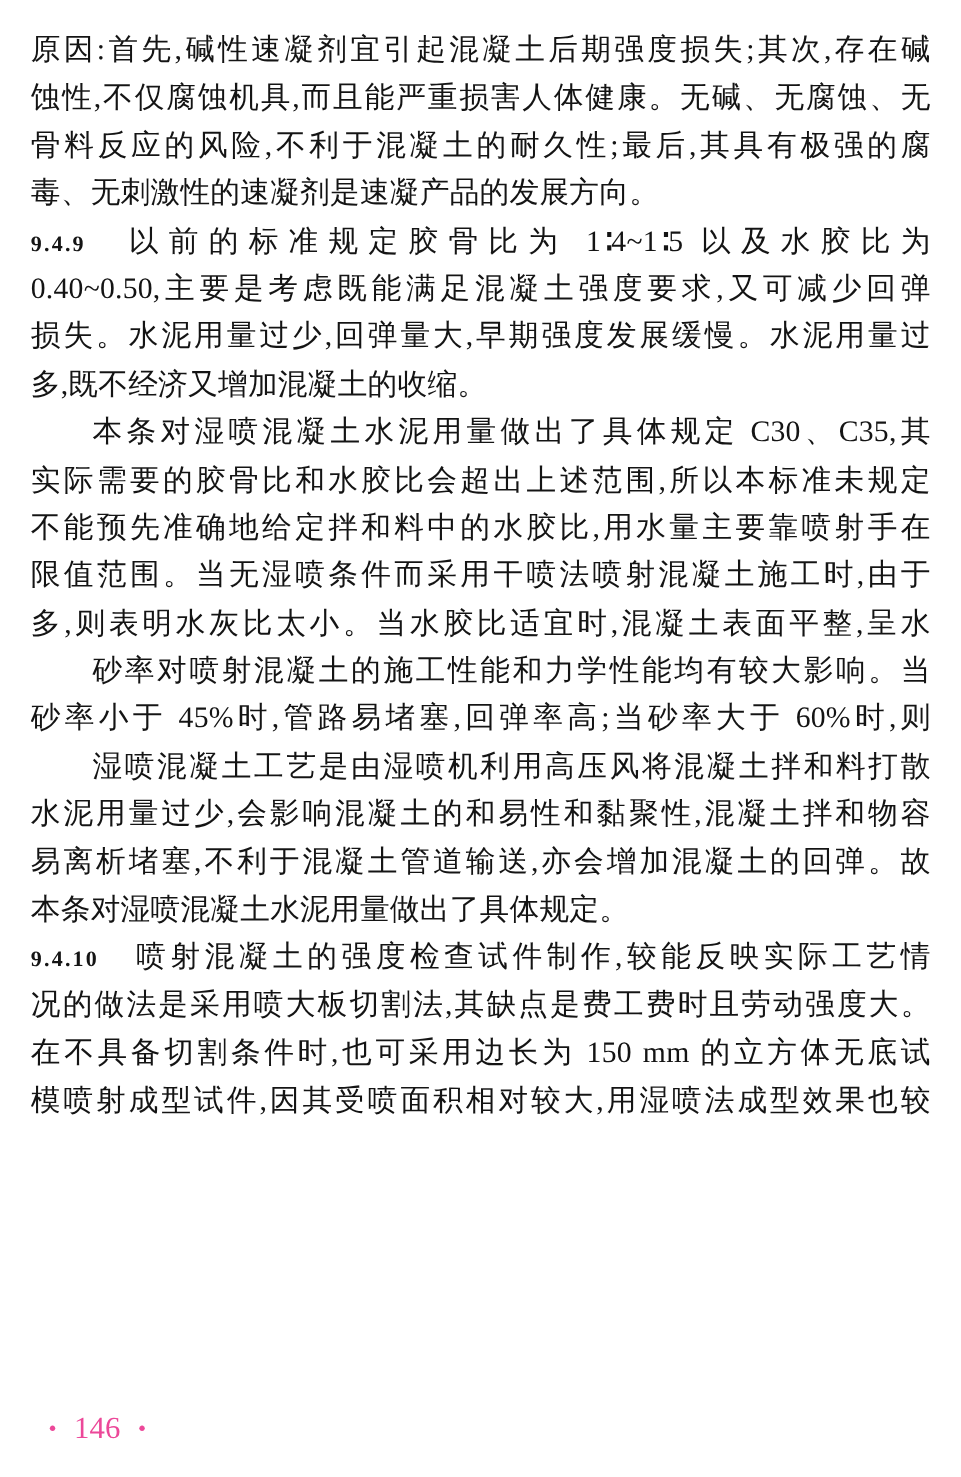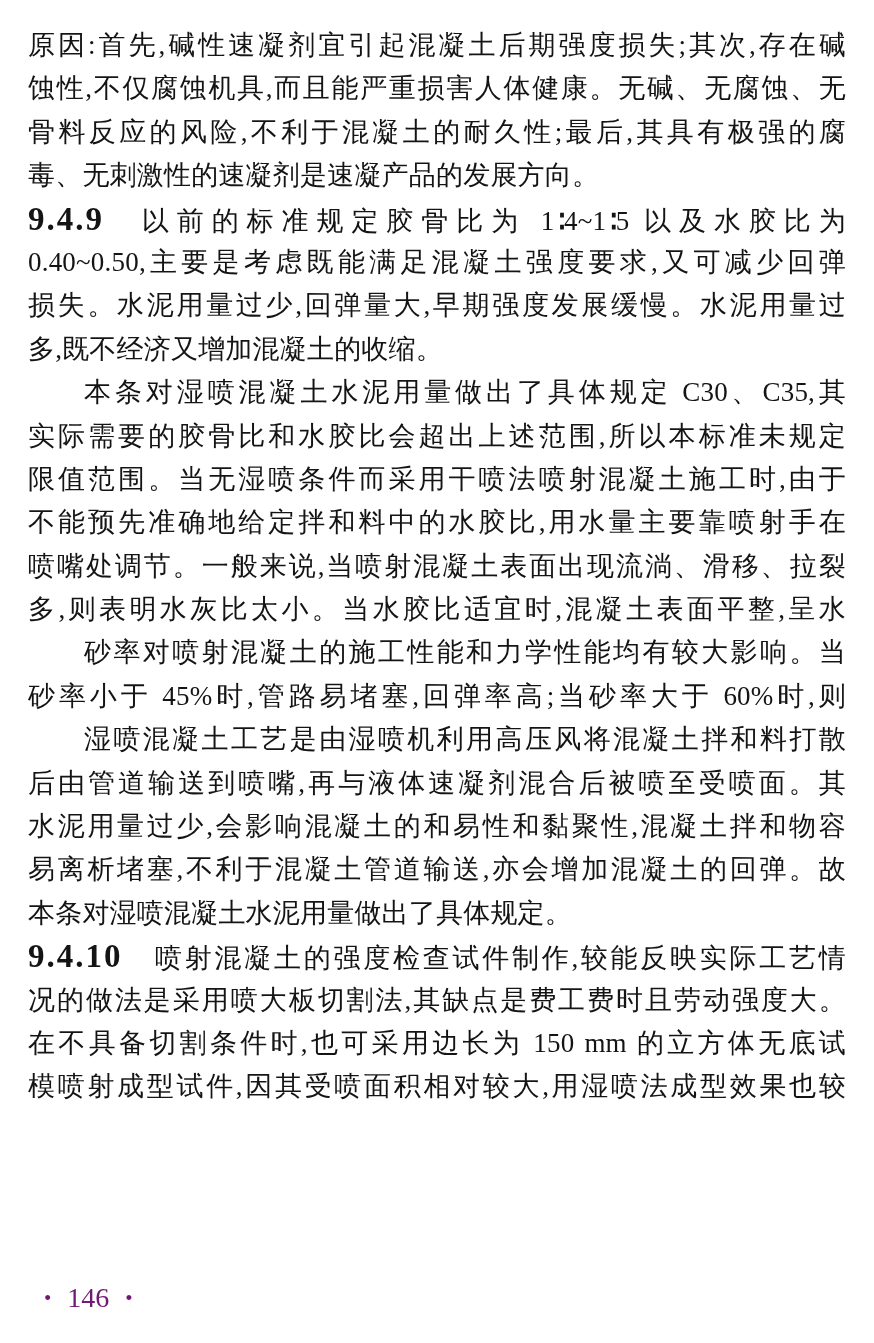--- a/index.html
+++ b/index.html
@@ -28,32 +28,32 @@
     -moz-text-align-last: justify;
     letter-spacing: 0.2px;
   }
   .line.last {
     text-align-last: left;
     -moz-text-align-last: left;
   }
   .line.indent { padding-left: 56px; }
   .clause-label {
     font-weight: 700;
-    font-size: 33px;
+    font-size: 20px;
     letter-spacing: 2px;
     margin-right: 30px;
     white-space: nowrap;
   }
   .footer {
     position: absolute;
     left: 44px;
     top: 1280px;
     font-size: 28px;
     line-height: 36px;
-    color: #701a75;
+    color: #ec4899;
     letter-spacing: 0;
   }
   .footer .dot {
     font-size: 21px;
     vertical-align: 2px;
   }
   .footer .num { margin: 0 16px; }
 </style>
 </head>
 <body>
@@ -63,28 +63,26 @@
     <div class="line">原因:首先,碱性速凝剂宜引起混凝土后期强度损失;其次,存在碱</div>
     <div class="line">蚀性,不仅腐蚀机具,而且能严重损害人体健康。无碱、无腐蚀、无</div>
     <div class="line">骨料反应的风险,不利于混凝土的耐久性;最后,其具有极强的腐</div>
     <div class="line last">毒、无刺激性的速凝剂是速凝产品的发展方向。</div>
     <div class="line"><b class="clause-label">9.4.9</b><span>以前的标准规定胶骨比为 1∶4~1∶5 以及水胶比为</span></div>
     <div class="line">0.40~0.50,主要是考虑既能满足混凝土强度要求,又可减少回弹</div>
     <div class="line">损失。水泥用量过少,回弹量大,早期强度发展缓慢。水泥用量过</div>
     <div class="line last">多,既不经济又增加混凝土的收缩。</div>
     <div class="line indent">本条对湿喷混凝土水泥用量做出了具体规定 C30、C35,其</div>
     <div class="line">实际需要的胶骨比和水胶比会超出上述范围,所以本标准未规定</div>
+    <div class="line">不能预先准确地给定拌和料中的水胶比,用水量主要靠喷射手在</div>
     <div class="line">限值范围。当无湿喷条件而采用干喷法喷射混凝土施工时,由于</div>
-    <div class="line">不能预先准确地给定拌和料中的水胶比,用水量主要靠喷射手在</div>
-    <div class="line">喷嘴处调节。一般来说,当喷射混凝土表面出现流淌、滑移、拉裂</div>
     <div class="line">多,则表明水灰比太小。当水胶比适宜时,混凝土表面平整,呈水</div>
     <div class="line indent">砂率对喷射混凝土的施工性能和力学性能均有较大影响。当</div>
     <div class="line">砂率小于 45%时,管路易堵塞,回弹率高;当砂率大于 60%时,则</div>
     <div class="line indent">湿喷混凝土工艺是由湿喷机利用高压风将混凝土拌和料打散</div>
-    <div class="line">后由管道输送到喷嘴,再与液体速凝剂混合后被喷至受喷面。其</div>
     <div class="line">水泥用量过少,会影响混凝土的和易性和黏聚性,混凝土拌和物容</div>
     <div class="line">易离析堵塞,不利于混凝土管道输送,亦会增加混凝土的回弹。故</div>
     <div class="line last">本条对湿喷混凝土水泥用量做出了具体规定。</div>
     <div class="line"><b class="clause-label">9.4.10</b><span>喷射混凝土的强度检查试件制作,较能反映实际工艺情</span></div>
     <div class="line">况的做法是采用喷大板切割法,其缺点是费工费时且劳动强度大。</div>
     <div class="line">在不具备切割条件时,也可采用边长为 150 mm 的立方体无底试</div>
     <div class="line">模喷射成型试件,因其受喷面积相对较大,用湿喷法成型效果也较</div>
   </div>
 
   <div class="footer">

